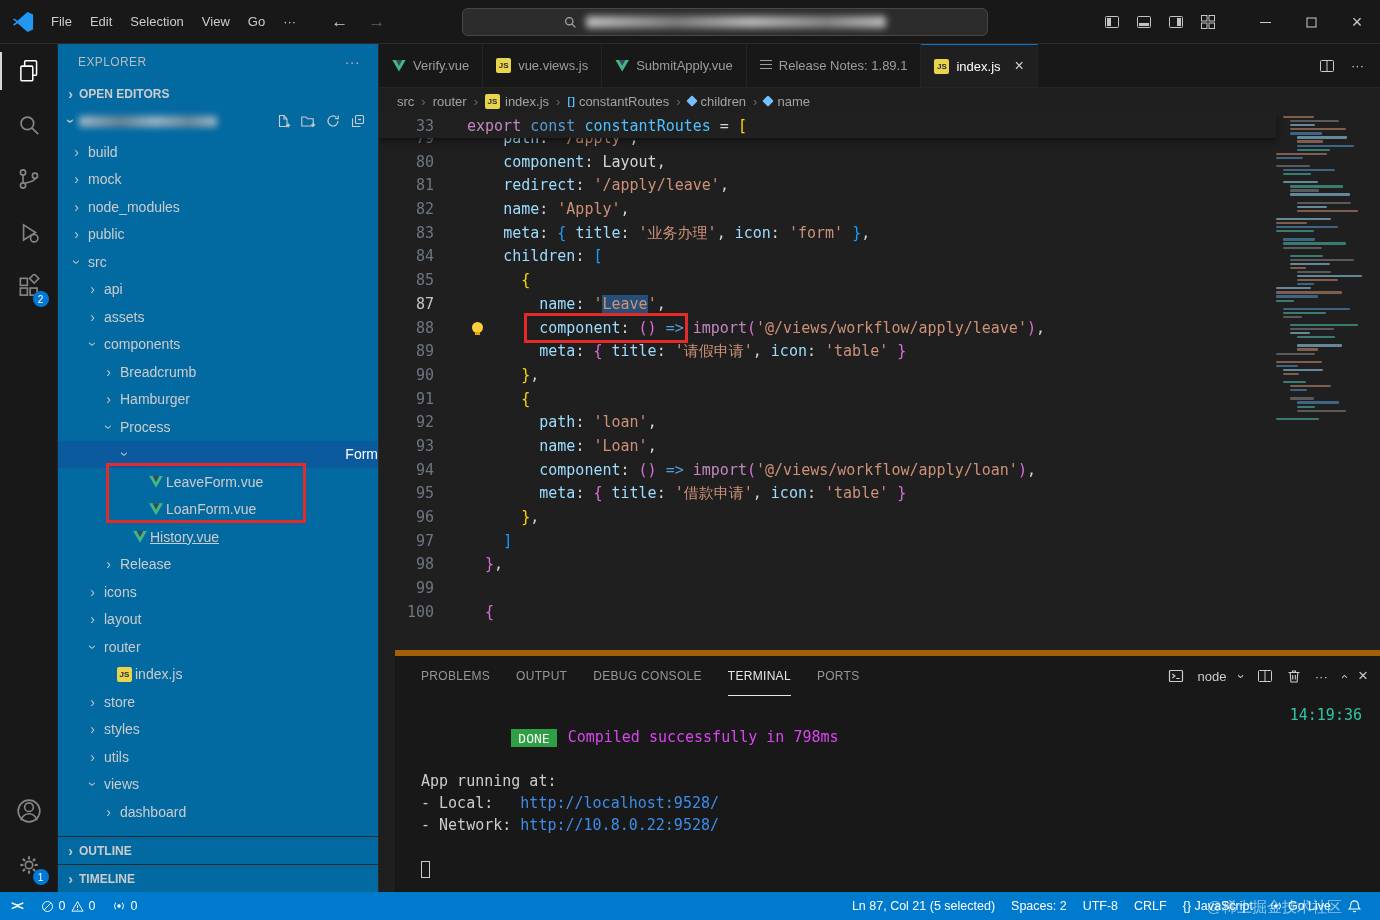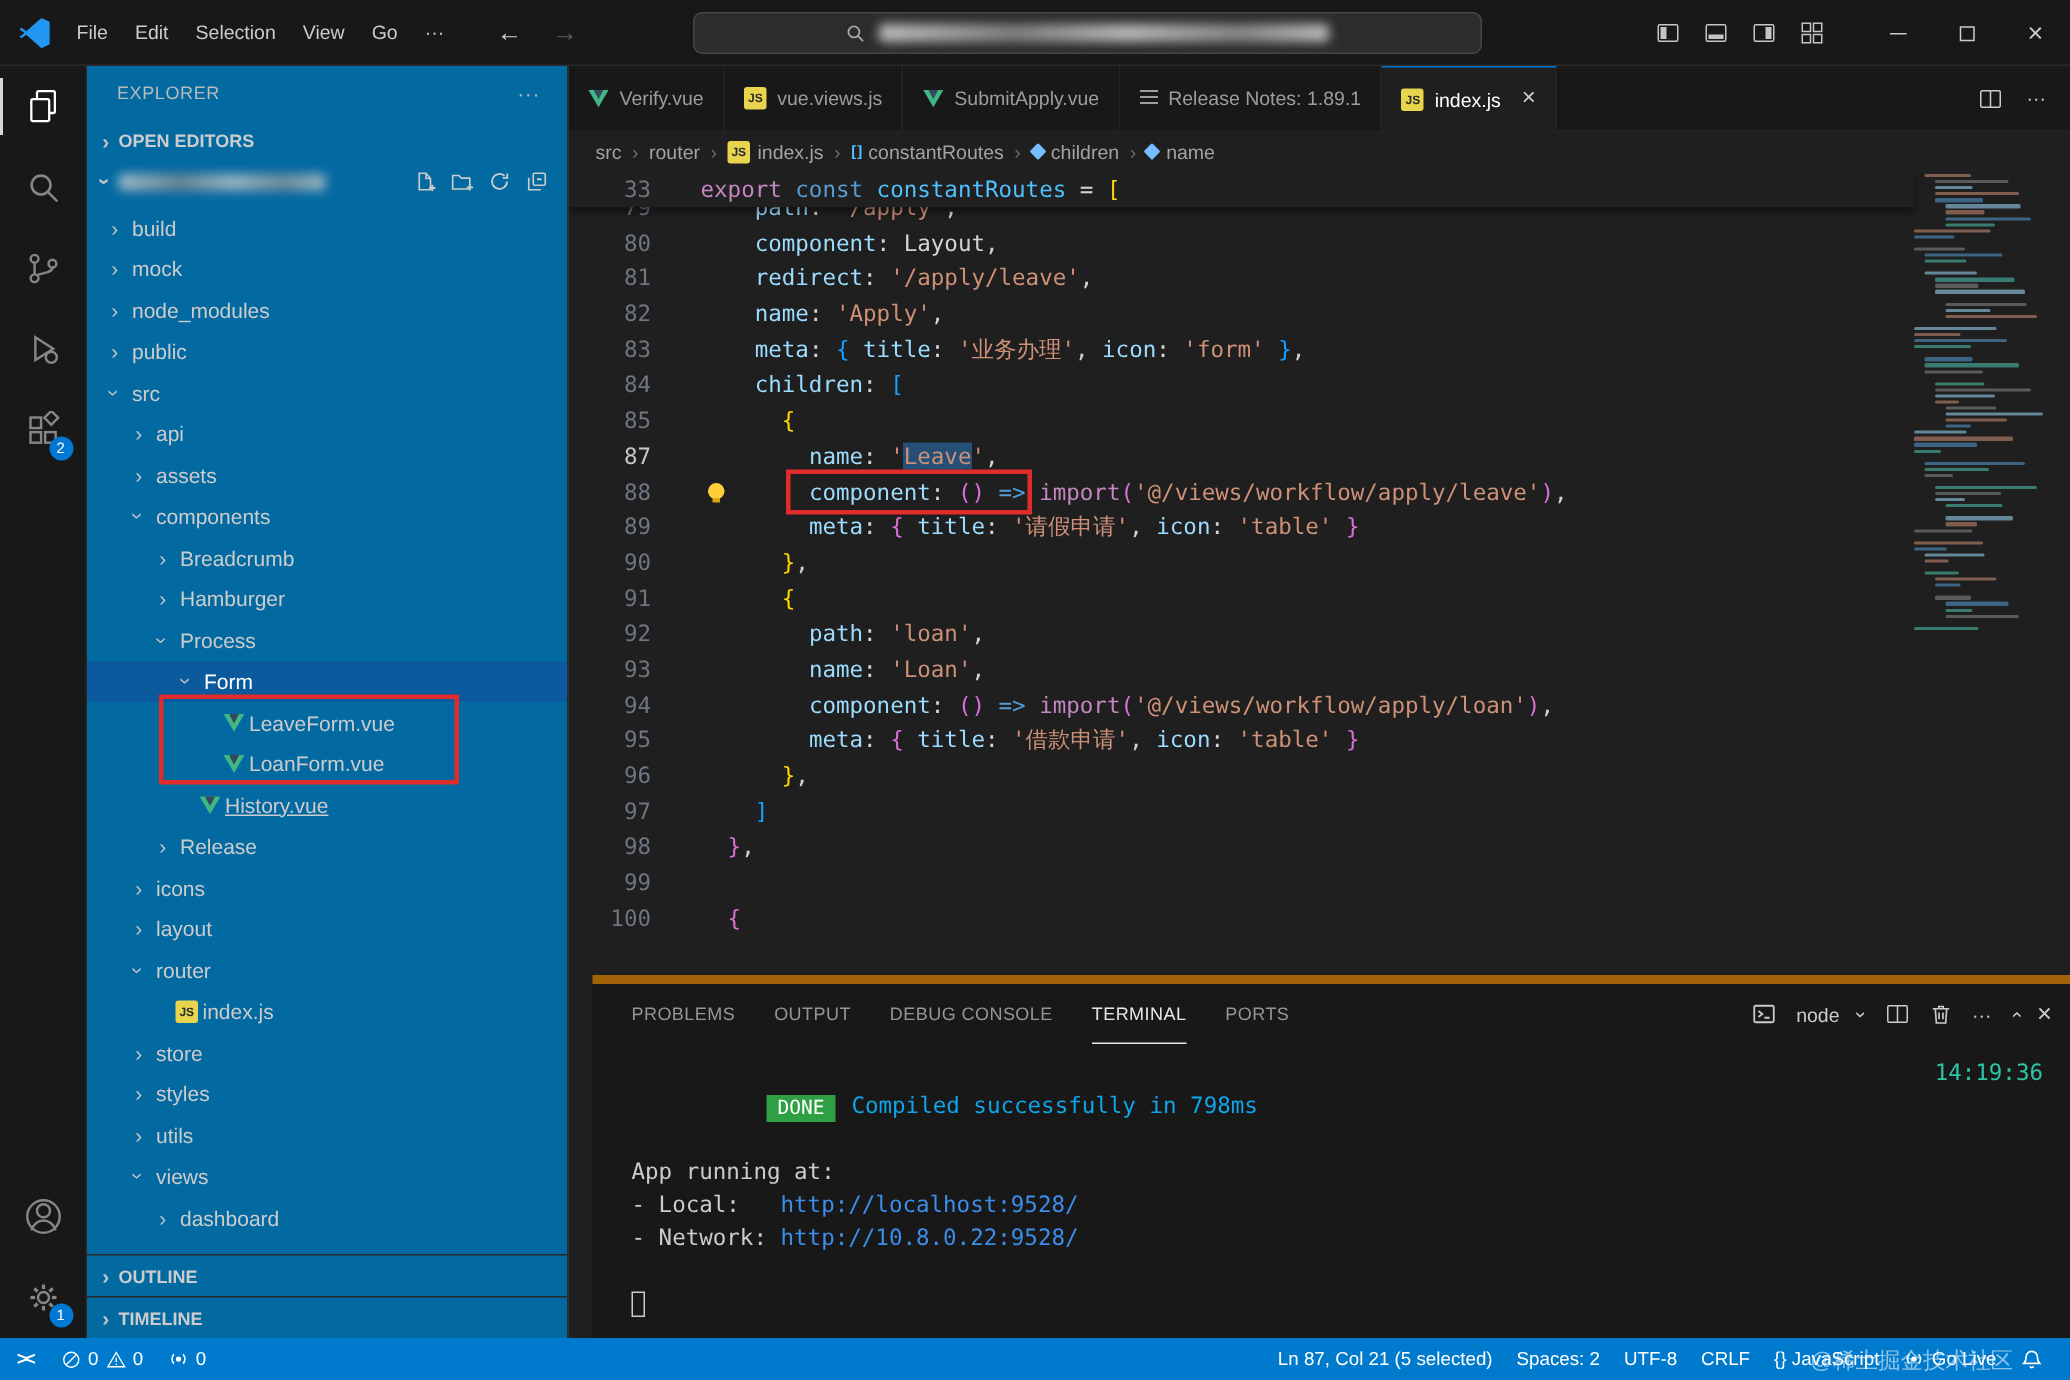--- a/index.html
+++ b/index.html
@@ -110,21 +110,21 @@
   .panel-actions{margin-left:auto;display:flex;align-items:center;gap:13px;color:#ccc}
   .chev-sm{display:inline-block;font-size:13px;line-height:1;transform:rotate(90deg);color:#ccc}
   .chev-up{transform:rotate(-90deg)}
   .panel-x{font-size:17px}
   .term-body{position:absolute;top:48px;left:26px;right:10px;bottom:4px;
              font-family:"DejaVu Sans Mono","Liberation Mono",monospace;font-size:15px}
   .tline{height:22px;line-height:22px;white-space:pre;color:#ccc}
   .compiled-line{position:relative}
   .done-badge{background:#2ea043;color:#fff;padding:1.5px 7px;margin-right:11px;font-size:13px;
               font-family:"DejaVu Sans Mono",monospace}
-  .compiled-msg{color:#0ea5e9}
+  .compiled-msg{color:#d946ef}
   .compiled-time{position:absolute;right:8px;top:0;color:#2dc5a5}
   .tlink{color:#3b8eea}
   .term-cursor{display:inline-block;width:9px;height:17px;border:1px solid #ccc;vertical-align:middle}
 
   
   .statusbar{position:absolute;left:0;right:0;bottom:0;height:28px;background:#007acc;color:#fff;
              display:flex;align-items:center;font-size:12.5px;z-index:8}
   .sb-item{padding:0 8px;height:100%;display:flex;align-items:center;gap:5px;white-space:nowrap}
   .sb-remote{padding:0 11px;font-weight:700;letter-spacing:-2px;font-style:italic}
   .sb-right-grp{margin-left:auto;display:flex;height:100%;margin-right:10px}
@@ -357,21 +357,21 @@
           <span class="tree-label">Breadcrumb</span>
         </div>
         <div class="tree-row" style="padding-left: 42px;">
           <span class="chev">›</span>
           <span class="tree-label">Hamburger</span>
         </div>
         <div class="tree-row" style="padding-left: 42px;">
           <span class="chev open">›</span>
           <span class="tree-label">Process</span>
         </div>
-        <div class="tree-row selected" style="padding-left: 58px;">
+        <div class="tree-row selected" style="padding-left: 58px; justify-content: space-between;">
           <span class="chev open">›</span>
           <span class="tree-label">Form</span>
         </div>
         <div class="tree-row" style="padding-left: 74px;">
           <span class="chev-space"></span>
           <span class="vue-ico"></span>
           <span class="tree-label">LeaveForm.vue</span>
         </div>
         <div class="tree-row" style="padding-left: 74px;">
           <span class="chev-space"></span>

